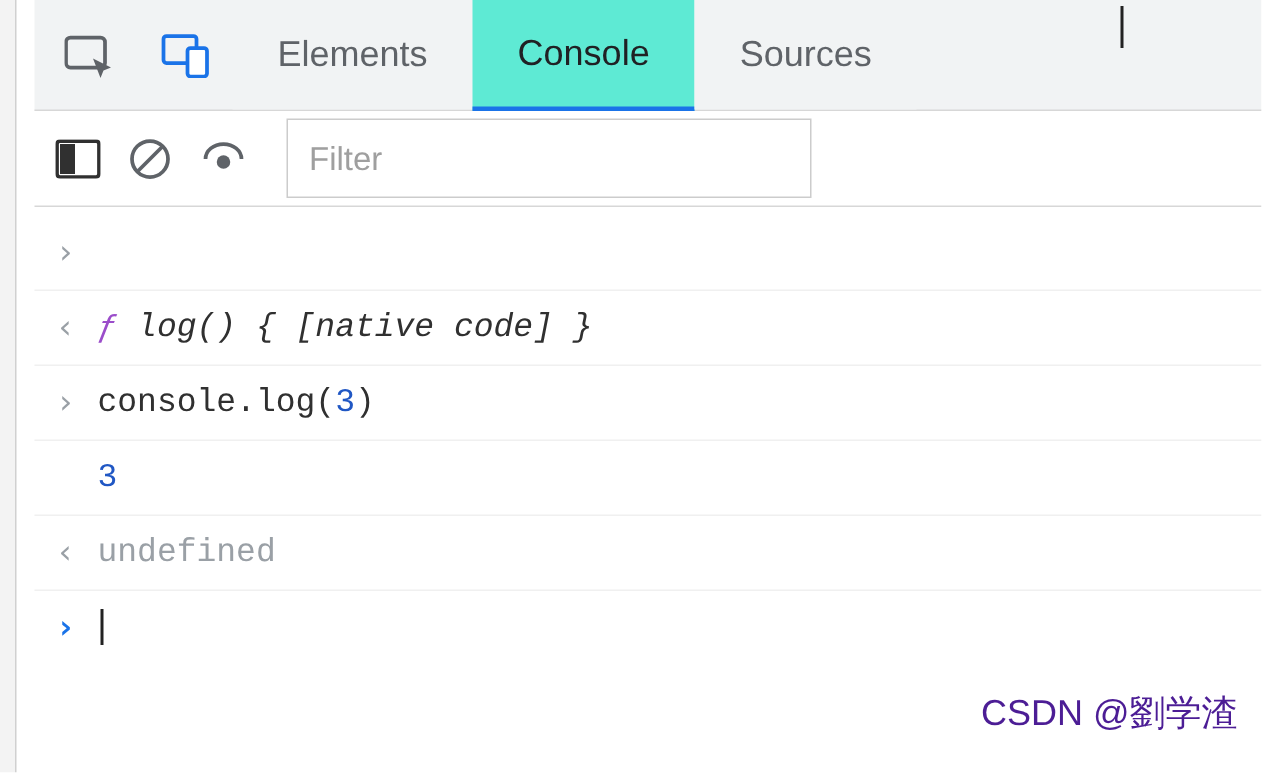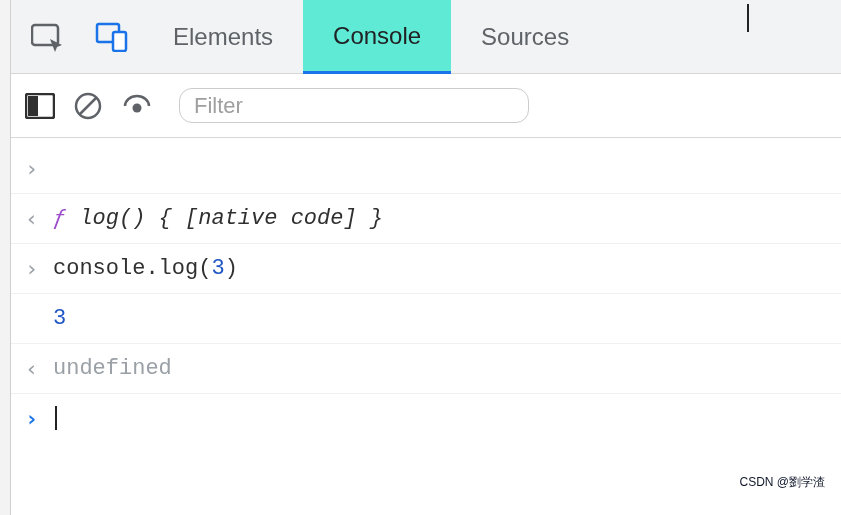--- a/index.html
+++ b/index.html
@@ -13,20 +13,21 @@
       overflow: hidden;
     }
     .wrap {
       position: absolute;
       left: 10px;
       top: 0;
       right: 0;
       bottom: 0;
       background: #fff;
       border-left: 1px solid #d0d0d0;
+      padding-left: 12px;
     }
     .gutter {
       position: absolute;
       left: 0; top: 0; width: 10px; height: 100%;
       background: #f3f3f3;
     }
     
     .tabbar {
       display: flex;
       align-items: stretch;
@@ -92,25 +93,25 @@
       border-left: 9px solid transparent;
       border-right: 9px solid transparent;
       border-top: 11px solid #333;
     }
     .filter {
       flex: 0 0 350px;
       margin-left: 8px;
     }
     .filter input {
       width: 100%;
-      height: 35px;
+      height: 53px;
       font-size: 22px;
       padding: 0 14px;
       border: 1px solid #ccc;
-      border-radius: 13px;
+      border-radius: 0;
       color: #333;
       outline: none;
     }
     .filter input::placeholder { color: #9f9f9f; }
     
     .console {
       font-family: Consolas, "Courier New", monospace;
       font-size: 22px;
       padding: 6px 0 0 0;
     }
@@ -142,22 +143,22 @@
       display: inline-block;
       width: 1.5px; height: 24px;
       background: #222;
       vertical-align: middle;
       margin-left: 2px;
     }
     .watermark {
       position: absolute;
       right: 16px;
       bottom: 24px;
-      color: #0f172a;
-      font-size: 12px;
+      color: #4c1d95;
+      font-size: 24px;
       font-family: Arial, sans-serif;
       user-select: none;
     }
   </style>
 </head>
 <body>
 
 <div class="gutter"></div>
 <div class="wrap">
 

